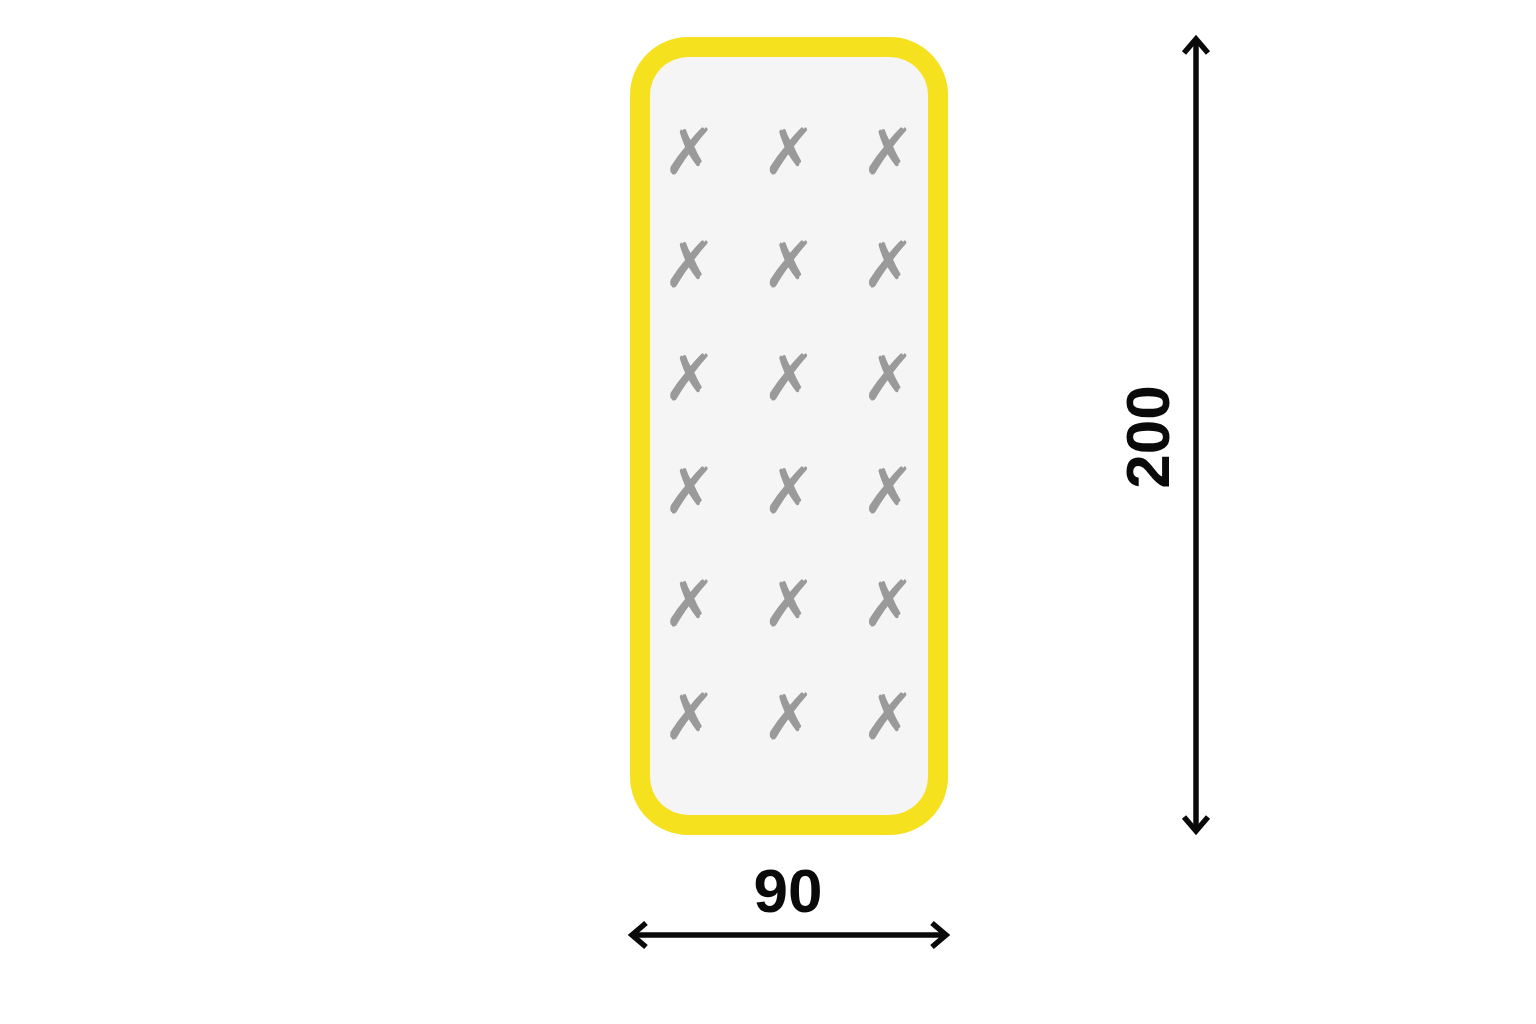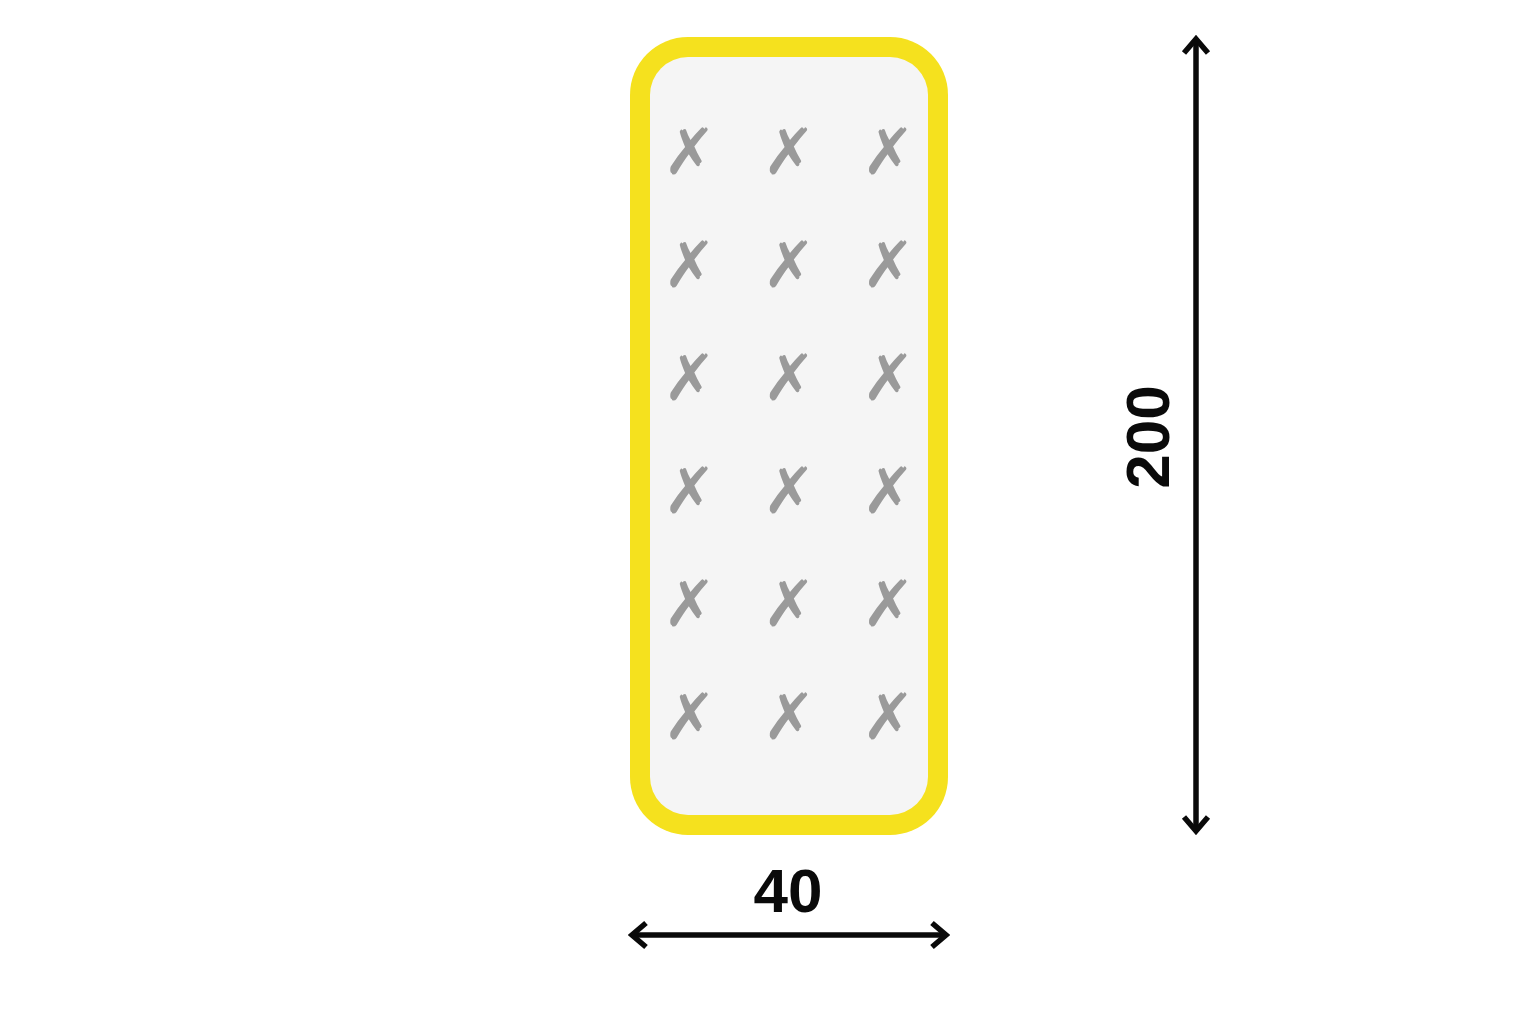--- a/index.html
+++ b/index.html
@@ -138,15 +138,15 @@
     <path d="M4 18 L16 4 L28 18"></path>
     <path d="M4 782 L16 796 L28 782"></path>
   </svg>
   <div class="dim-label dim-label-height">200</div>
 
   <svg class="dim-h dim-arrow" viewBox="0 0 322 32" xmlns="http://www.w3.org/2000/svg" aria-hidden="true">
     <path d="M4 16 L318 16"></path>
     <path d="M18 4 L4 16 L18 28"></path>
     <path d="M304 4 L318 16 L304 28"></path>
   </svg>
-  <div class="dim-label dim-label-width">40</div>
+  <div class="dim-label dim-label-width">90</div>
 
 </div>
 
 </body></html>

